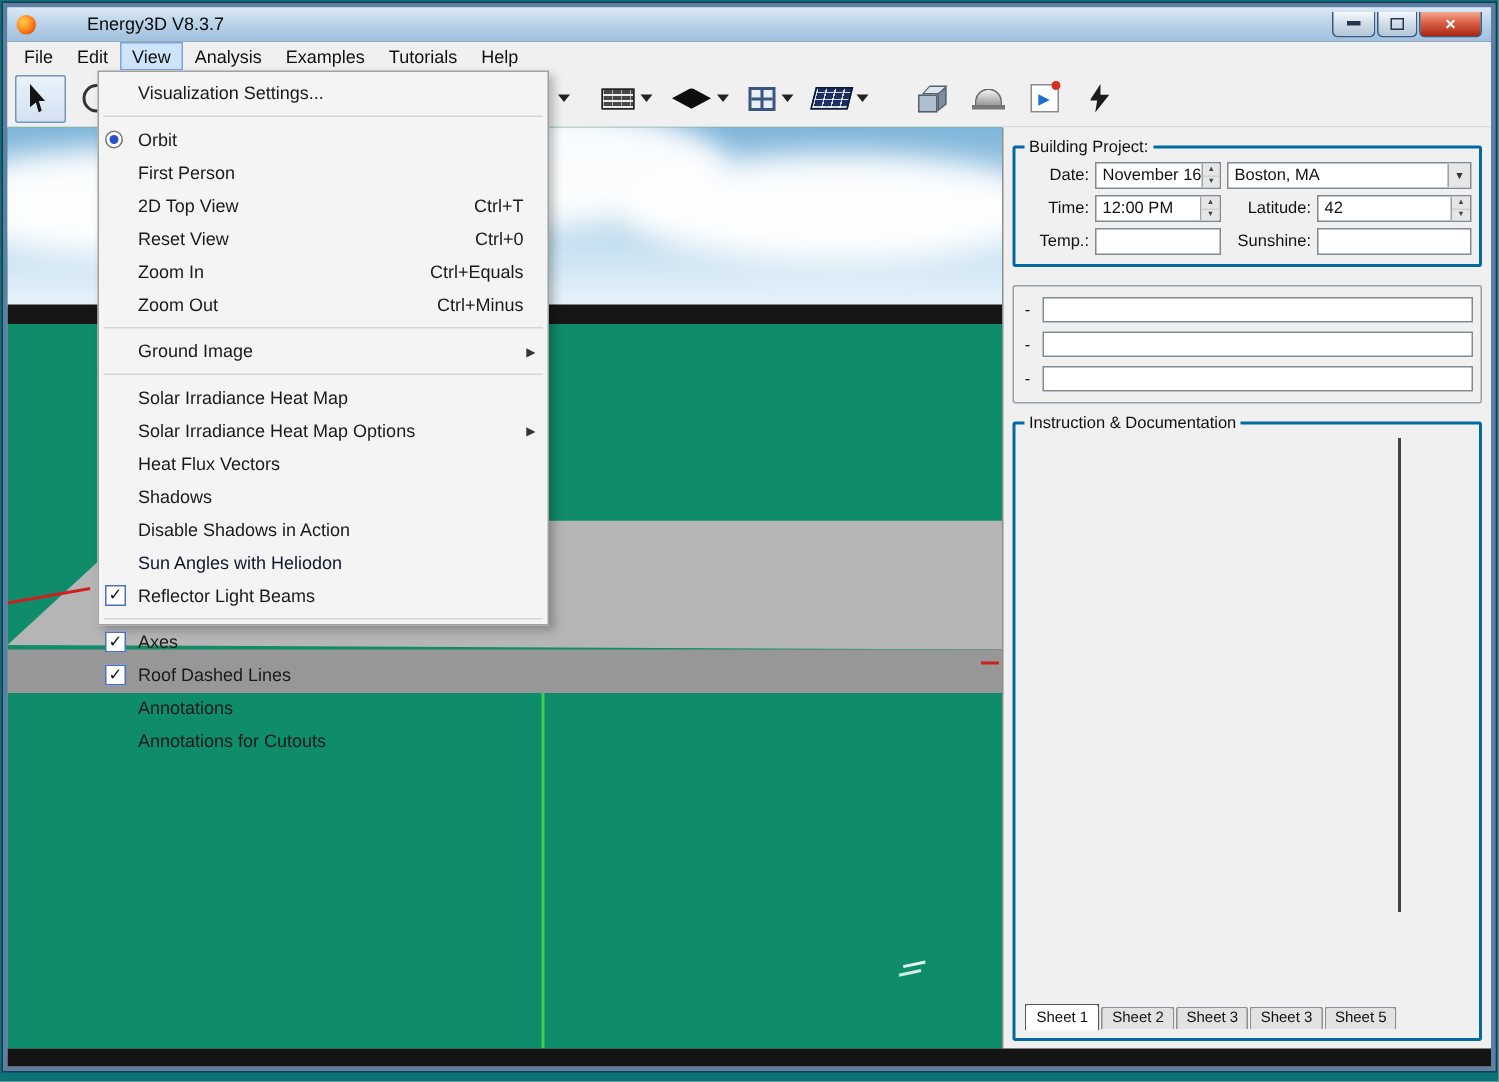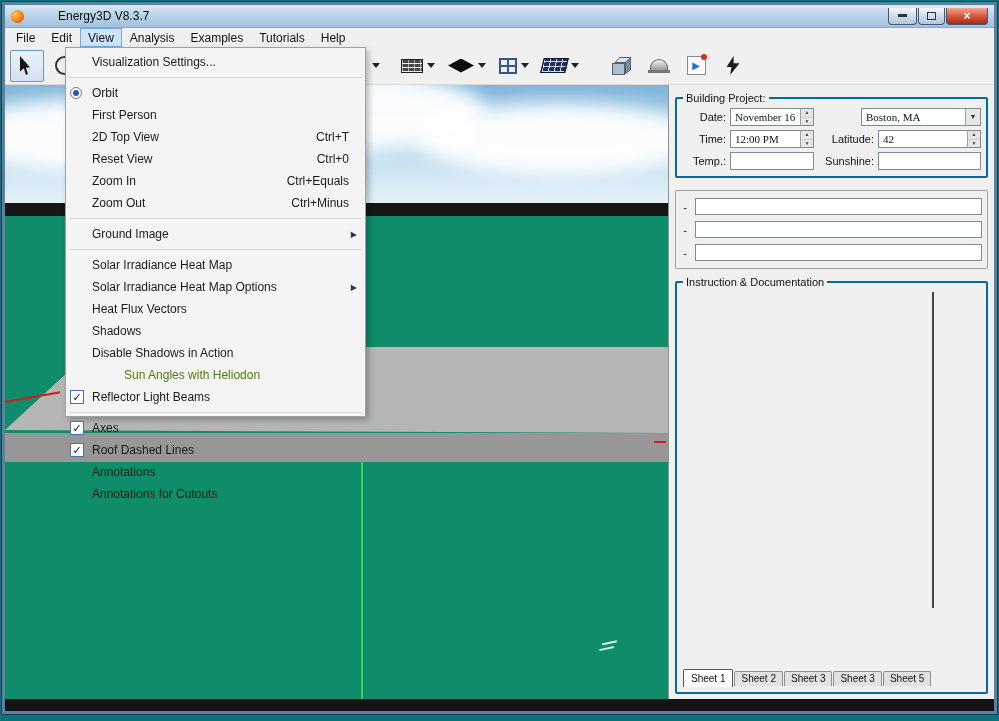--- a/index.html
+++ b/index.html
@@ -71,21 +71,21 @@
   .sh-run { position:relative; width:19px; height:19px; border:1px solid #8a8a8a; background:#fff;
     color:#1f6fd0; font-size:10px; display:flex; align-items:center; justify-content:center; }
   .run-dot { position:absolute; right:-2px; top:-3px; width:6px; height:6px; border-radius:50%; background:#d23020; }
   .sh-energy { width:13px; height:19px; background:#1c1c1c;
     clip-path:polygon(55% 0,0 58%,38% 58%,28% 100%,100% 38%,55% 38%); }
 
   
   .menu-popup { position:absolute; left:60px; top:42px; width:301px; height:370px; background:#f4f4f4;
     border:1px solid #a0a0a0; box-shadow:3px 3px 6px rgba(0,0,0,.25); z-index:50; padding-top:3px; font-size:12px; }
   .menu-item { height:22px; display:flex; align-items:center; padding:0 6px 0 4px; color:#1a1a1a; }
-  .menu-item.disabled { color:#4d7c0f;margin-left:32px; }
+  .menu-item.disabled { color:#0f172a; }
   .mi-icon { width:22px; flex:0 0 22px; display:flex; align-items:center; justify-content:flex-start; }
   .mi-icon.check { width:14px; height:14px; flex:0 0 14px; margin-right:8px; border:1px solid #4d6fc0;
     background:#fff; color:#111; font-size:11px; line-height:12px; display:flex; align-items:center; justify-content:center; }
   .mi-icon.radio { width:12px; height:12px; flex:0 0 12px; margin-right:10px; border:1px solid #777;
     border-radius:50%; background:#fff; display:flex; align-items:center; justify-content:center; }
   .radio-dot { width:6px; height:6px; border-radius:50%; background:#2a50c8; }
   .mi-label { white-space:nowrap; }
   .mi-shortcut { margin-left:auto; padding-right:10px; white-space:nowrap; }
   .mi-sub { font-size:8px; color:#333; margin-left:auto; padding-right:2px; }
   .menu-sep { height:1px; background:#d6d6d6; margin:4px 3px; }
@@ -116,29 +116,29 @@
   .mini-object i:nth-child(2) { top:5px; left:-4px; background:#cfeee6; }
 
   
   .right-panel { width:326px; background:#f0f0f0; border-left:1px solid #8f8f8f; padding:12px 6px 5px;
     font-size:11px; display:flex; flex-direction:column; gap:12px; overflow:hidden; }
   .group { position:relative; border:2px solid #0369a1; border-radius:2px; padding:9px 5px 6px; }
   .group-legend { position:absolute; top:-7px; left:6px; background:#f0f0f0; padding:0 3px; font-size:11px; }
   .bp-grid { display:grid; grid-template-columns:44px 84px 56px 1fr; gap:4px; align-items:center; }
   .bp-label { text-align:right; white-space:nowrap; }
   .field { height:18px; background:#fff; border:1px solid #808a94; display:flex; align-items:center;
-    padding:0 0 0 4px; font-size:11px; overflow:hidden;font-family:Liberation Serif, serif; }
+    padding:0 0 0 4px; font-size:11px; overflow:hidden; }
   .field .val { white-space:nowrap; }
   .spin { margin-left:auto; width:13px; align-self:stretch; display:flex; flex-direction:column; border-left:1px solid #9aa4ad; }
   .spin i { flex:1; font-style:normal; font-size:5px; color:#444; background:#e6e6e6;
     display:flex; align-items:center; justify-content:center; }
   .spin i:first-child { border-bottom:1px solid #cfcfcf; }
   .combo-arrow { margin-left:auto; width:15px; align-self:stretch; background:#e6e6e6;
     border-left:1px solid #9aa4ad; display:flex; align-items:center; justify-content:center; font-size:7px; color:#333; }
-  .span2 { grid-column:3 / 5;margin-left:43px; }
+  .span2 { grid-column:3 / 5; }
 
   .stats-box { border:1px solid #9aa0a6; border-radius:2px; padding:7px 5px; display:flex; flex-direction:column; gap:6px; }
   .stats-row { display:flex; align-items:center; gap:6px; }
   .stats-label { width:8px; text-align:center; }
   .stats-field { flex:1; height:17px; background:#fff; border:1px solid #808a94; }
 
   .instruction-group { flex:1; display:flex; flex-direction:row; }
   .tabs { display:flex; align-items:flex-end; margin:2px 0 0 1px; }
   .tab { font-size:10px; padding:1px 6px 2px; border:1px solid #8a9097; border-bottom:none;
     background:#e2e2e2; margin-right:1px; border-radius:2px 2px 0 0; position:relative; }

